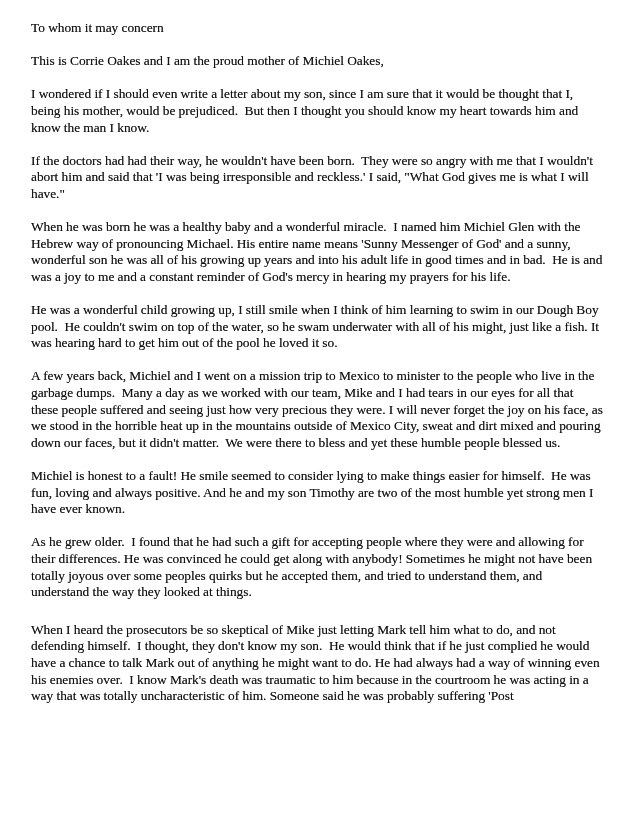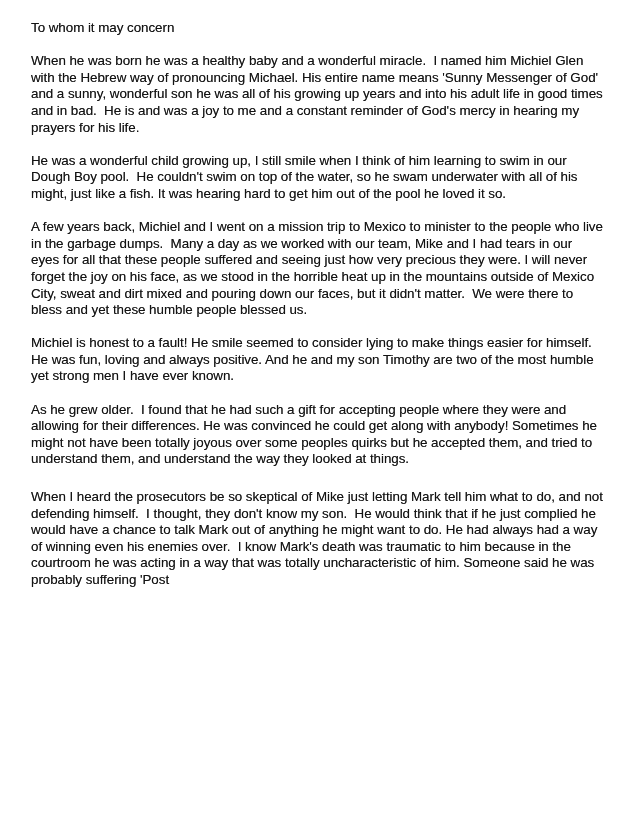--- a/index.html
+++ b/index.html
@@ -14,20 +14,21 @@
     background: #ffffff;
     overflow: hidden;
     font-family: "Liberation Sans", "DejaVu Sans", sans-serif;
     color: #141414;
   }
   .letter-body {
     position: absolute;
     top: 20px;
     left: 31px;
     width: 572px;
+    font-family: Liberation Serif, serif;
   }
   .para {
     margin: 0 0 16.6px 0;
     font-size: 13.4px;
     line-height: 16.6px;
     letter-spacing: -0.05px;
     white-space: pre-wrap;
     
     text-shadow: 0 0 0.4px rgba(0,0,0,0.55);
   }
@@ -35,20 +36,23 @@
     margin-bottom: 0;
     margin-top: 21px;
   }
 </style>
 </head>
 <body>
 
 <div class="page">
   <div class="letter-body">
     <p class="para">To whom it may concern</p>
+    <p class="para">This is Corrie Oakes and I am the proud mother of Michiel Oakes,</p>
+    <p class="para">I wondered if I should even write a letter about my son, since I am sure that it would be thought that I, being his mother, would be prejudiced.  But then I thought you should know my heart towards him and know the man I know.</p>
+    <p class="para">If the doctors had had their way, he wouldn't have been born.  They were so angry with me that I wouldn't abort him and said that 'I was being irresponsible and reckless.' I said, "What God gives me is what I will have."</p>
     <p class="para">When he was born he was a healthy baby and a wonderful miracle.  I named him Michiel Glen with the Hebrew way of pronouncing Michael. His entire name means 'Sunny Messenger of God' and a sunny, wonderful son he was all of his growing up years and into his adult life in good times and in bad.  He is and was a joy to me and a constant reminder of God's mercy in hearing my prayers for his life.</p>
     <p class="para">He was a wonderful child growing up, I still smile when I think of him learning to swim in our Dough Boy pool.  He couldn't swim on top of the water, so he swam underwater with all of his might, just like a fish. It was hearing hard to get him out of the pool he loved it so.</p>
     <p class="para">A few years back, Michiel and I went on a mission trip to Mexico to minister to the people who live in the garbage dumps.  Many a day as we worked with our team, Mike and I had tears in our eyes for all that these people suffered and seeing just how very precious they were. I will never forget the joy on his face, as we stood in the horrible heat up in the mountains outside of Mexico City, sweat and dirt mixed and pouring down our faces, but it didn't matter.  We were there to bless and yet these humble people blessed us.</p>
     <p class="para">Michiel is honest to a fault! He smile seemed to consider lying to make things easier for himself.  He was fun, loving and always positive. And he and my son Timothy are two of the most humble yet strong men I have ever known.</p>
     <p class="para">As he grew older.  I found that he had such a gift for accepting people where they were and allowing for their differences. He was convinced he could get along with anybody! Sometimes he might not have been totally joyous over some peoples quirks but he accepted them, and tried to understand them, and understand the way they looked at things.</p>
     <p class="para">When I heard the prosecutors be so skeptical of Mike just letting Mark tell him what to do, and not defending himself.  I thought, they don't know my son.  He would think that if he just complied he would have a chance to talk Mark out of anything he might want to do. He had always had a way of winning even his enemies over.  I know Mark's death was traumatic to him because in the courtroom he was acting in a way that was totally uncharacteristic of him. Someone said he was probably suffering 'Post</p>
   </div>
 </div>
 
 </body></html>

